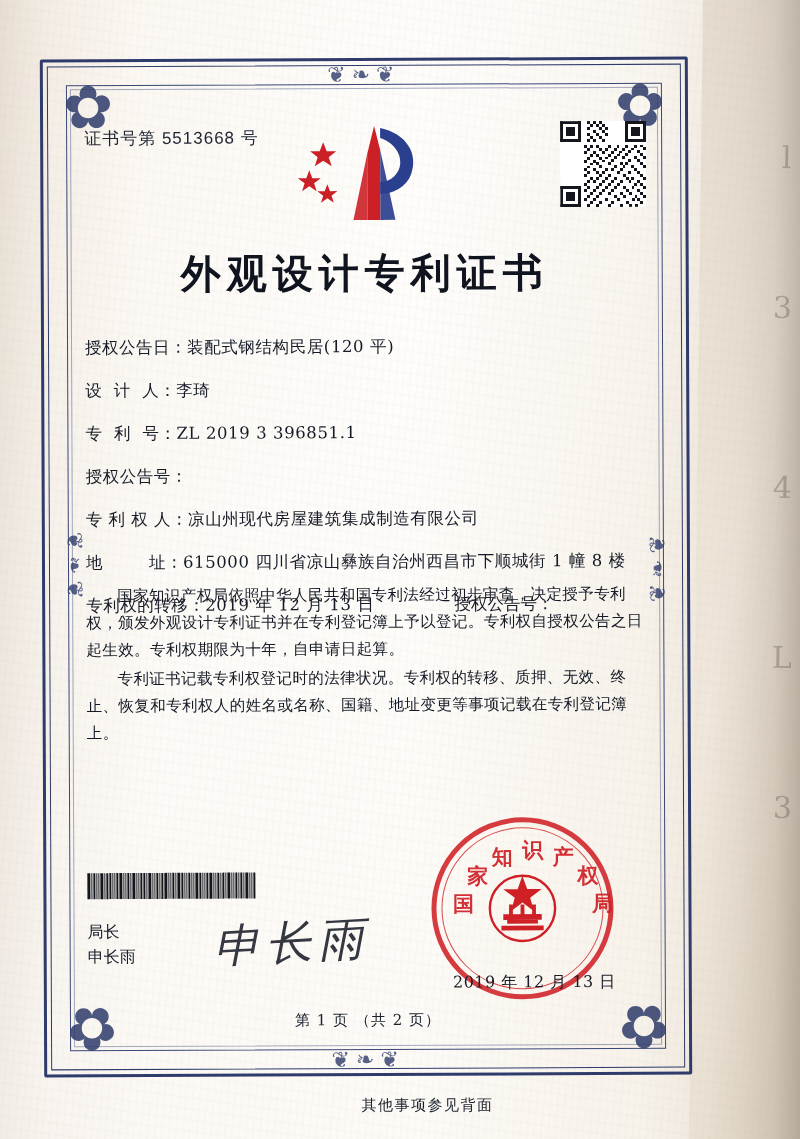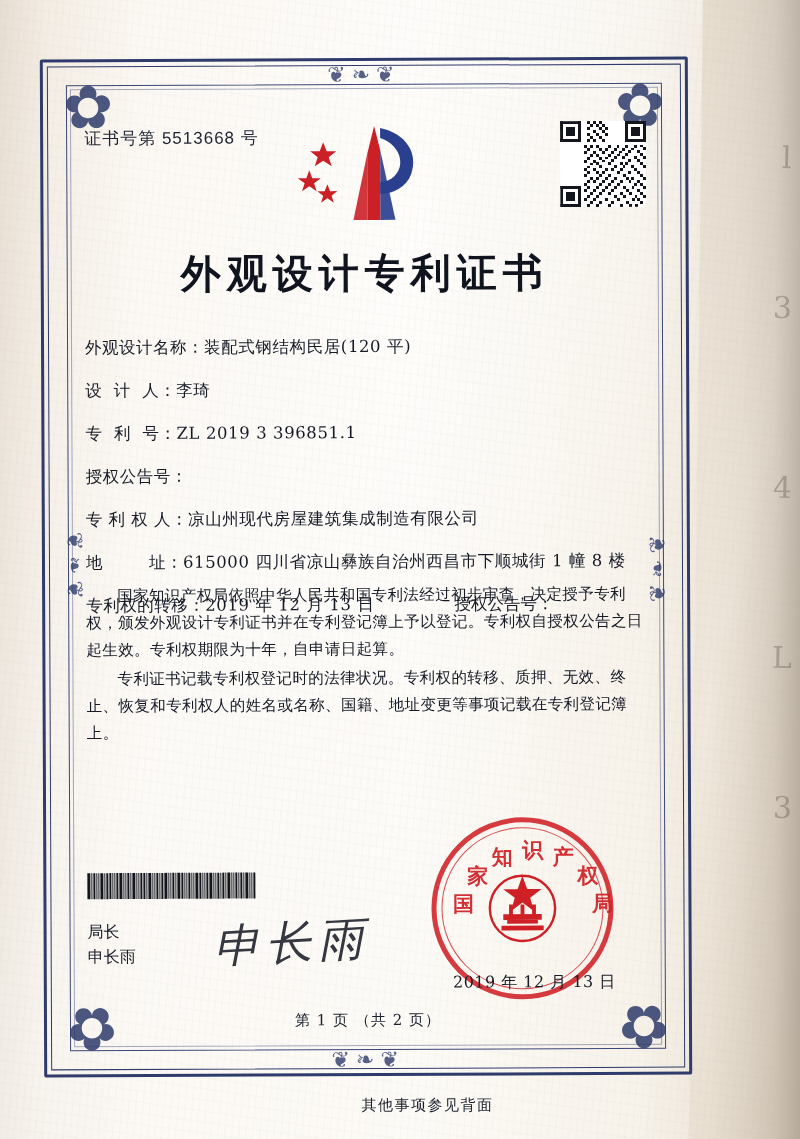--- a/index.html
+++ b/index.html
@@ -566,21 +566,21 @@
           <rect x="20" y="28" width="1" height="1"></rect>
           <rect x="23" y="28" width="1" height="1"></rect>
           <rect x="25" y="28" width="1" height="1"></rect>
       </g>
     </svg>
 
     <div id="title">外观设计专利证书</div>
 
     <div class="field-list">
       <div class="field">
-        <span class="lbl">外观设计名称：</span>
+        <span class="lbl">授权公告日：</span>
         <span class="val">装配式钢结构民居(120 平)</span>
       </div>
       <div class="field">
         <span class="lbl">设  计  人：</span>
         <span class="val">李琦</span>
       </div>
       <div class="field">
         <span class="lbl">专  利  号：</span>
         <span class="val">ZL 2019 3 396851.1</span>
       </div>

